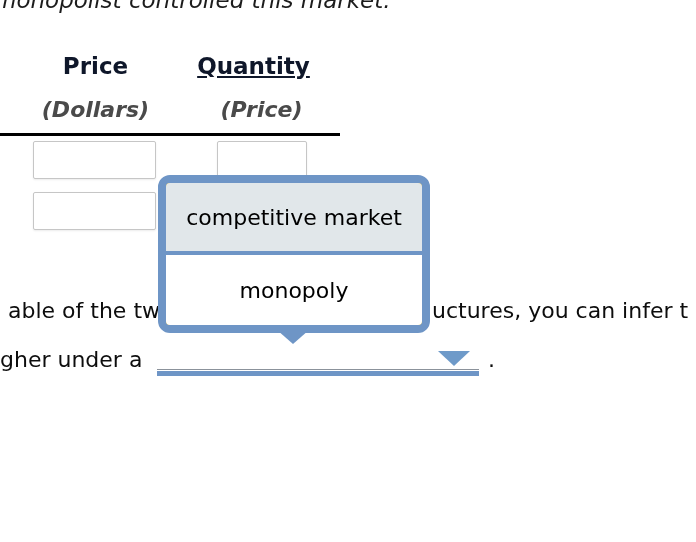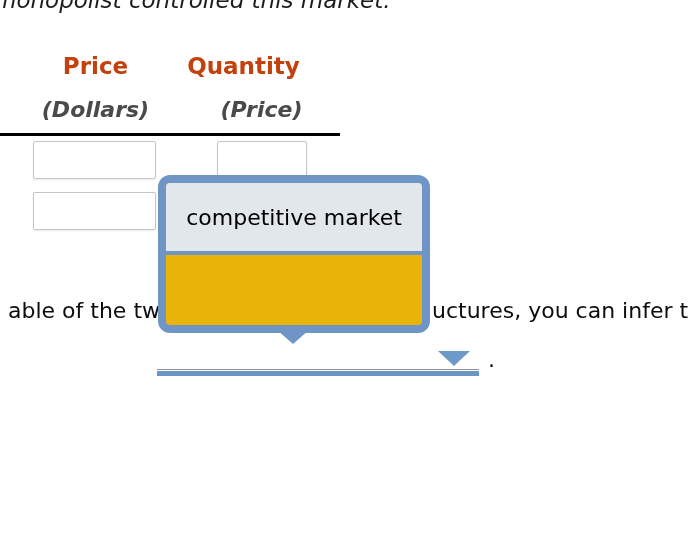--- a/index.html
+++ b/index.html
@@ -11,21 +11,21 @@
   }
   .abs { position:absolute; }
   .nowrap { white-space:nowrap; }
 
   
   .top-text {
     left:-6px; top:-13px; font-size:23px; font-style:italic; color:#1c1c1c;
   }
 
   
-  .col-label { font-size:23px; font-weight:bold; color:#c2410c; text-align:center; }
+  .col-label { font-size:23px; font-weight:bold; color:#0f172a; text-align:center; }
   .col-sublabel { font-size:22px; font-weight:bold; font-style:italic; color:#4a4a4a; text-align:center; }
   .hdr-rule { left:0; top:133px; width:340px; height:3px; background:#000; }
 
   
   .cell-input {
     box-sizing:border-box; background:#fff;
     border:1px solid #c6c6c6; border-radius:2px;
     box-shadow:0 1px 2px rgba(0,0,0,0.08);
     font-size:18px; padding:0 6px;
   }
@@ -70,40 +70,42 @@
 </style>
 </head>
 <body>
 
 <div id="screen">
 
   <div class="abs top-text nowrap">monopolist controlled this market.</div>
 
   <div class="abs col-label" style="left:28px; top:53px; width:135px;">Price</div>
   <div class="abs col-sublabel" style="left:18px; top:97px; width:155px;">(Dollars)</div>
-  <div class="abs col-label" style="left:175px; top:53px; width:137px;">Quantity</div>
+  <div class="abs col-label" style="left:185px; top:53px; width:137px;text-decoration:underline;">Quantity</div>
   <div class="abs col-sublabel" style="left:193px; top:97px; width:137px;">(Price)</div>
   <div class="abs hdr-rule"></div>
 
   <input type="text" class="abs cell-input" style="left: 33px; top: 141px; width: 123px; height: 38px;" value="">
   <input type="text" class="abs cell-input" style="left: 33px; top: 192px; width: 123px; height: 38px;" value="">
   <input type="text" class="abs cell-input" style="left: 217px; top: 141px; width: 90px; height: 38px;" value="">
 
   <div class="abs body-text nowrap" style="left:0; top:298px;padding-left:8px;">able of the tw</div>
   <div class="abs body-text nowrap" style="left:432px; top:298px;">uctures, you can infer t</div>
 
+  <div class="abs body-text nowrap" style="left:0; top:347px;">gher under a</div>
 
   <div class="abs answer-select">
     <div class="sel-thinline"></div>
     <div class="sel-bar"></div>
     <div class="sel-caret"></div>
   </div>
   <div class="abs body-text" style="left:488px; top:347px;">.</div>
 
   <div class="abs popup">
     <div class="popup-opt hl">competitive market</div>
     <div class="popup-divider"></div>
+    <div class="popup-opt plain">monopoly</div>
   </div>
   <div class="abs popup-pointer"></div>
 
   <div class="abs footer-strip"></div>
 
 </div>
 
 </body></html>

